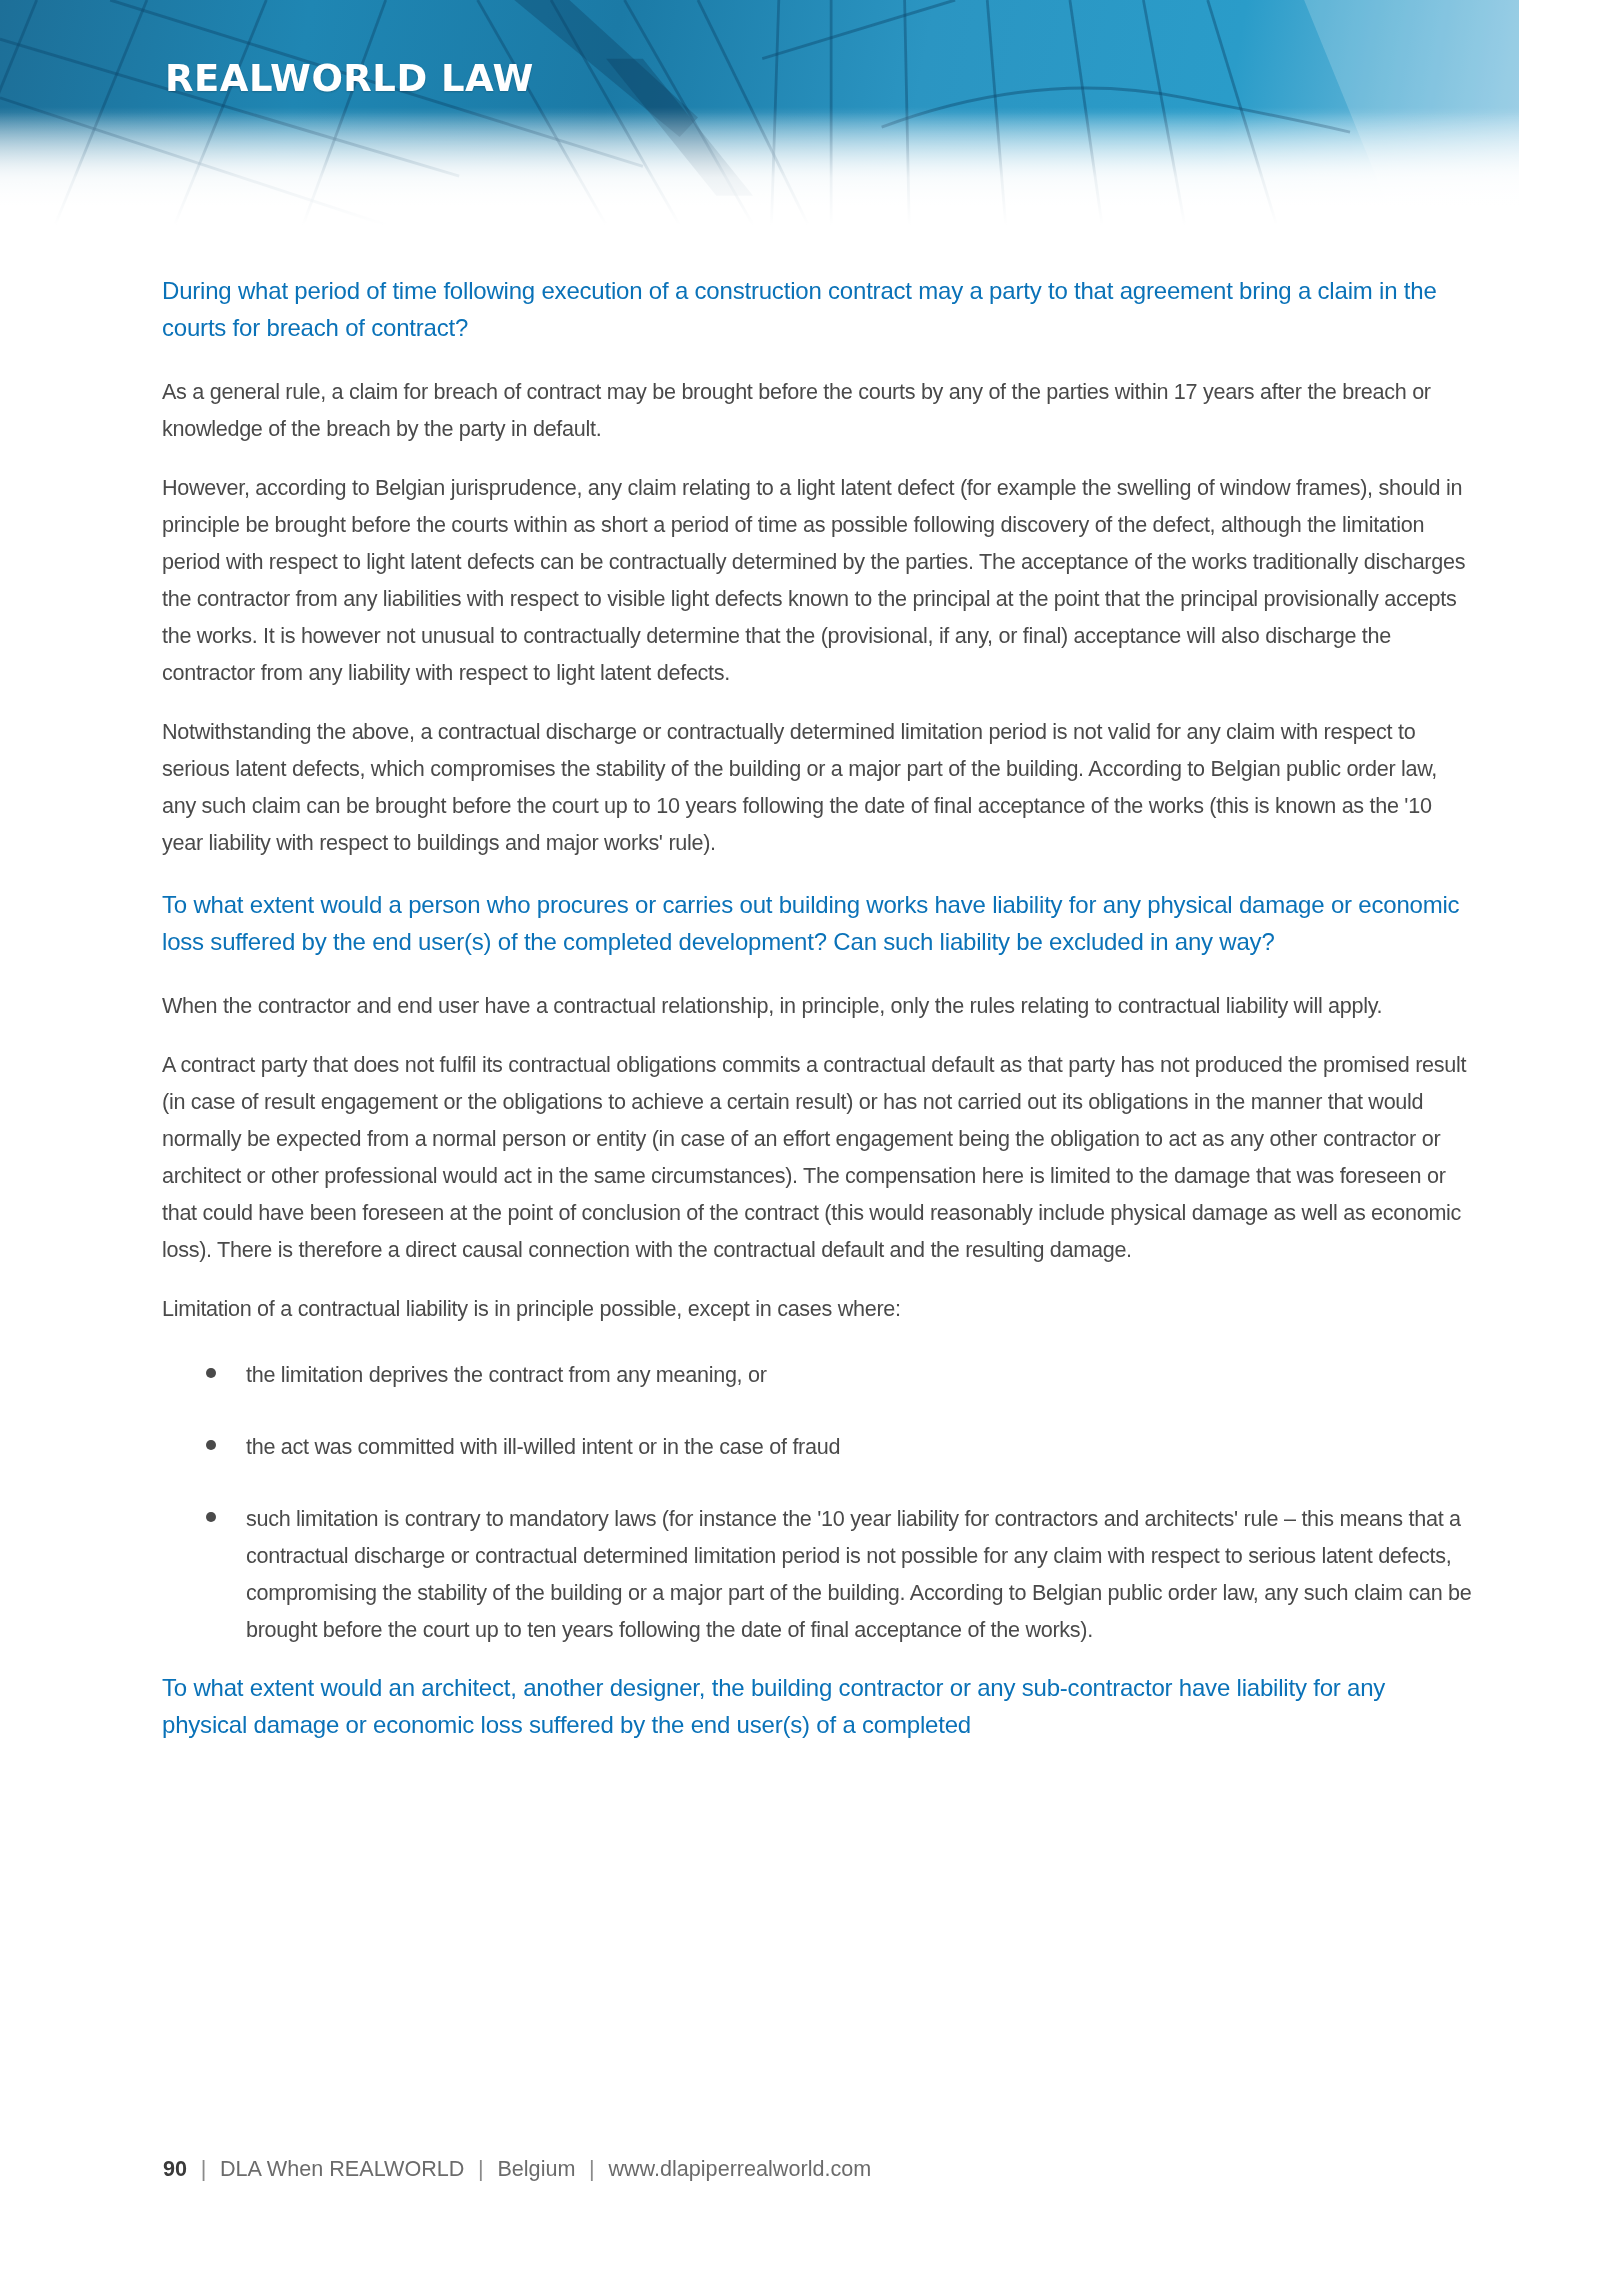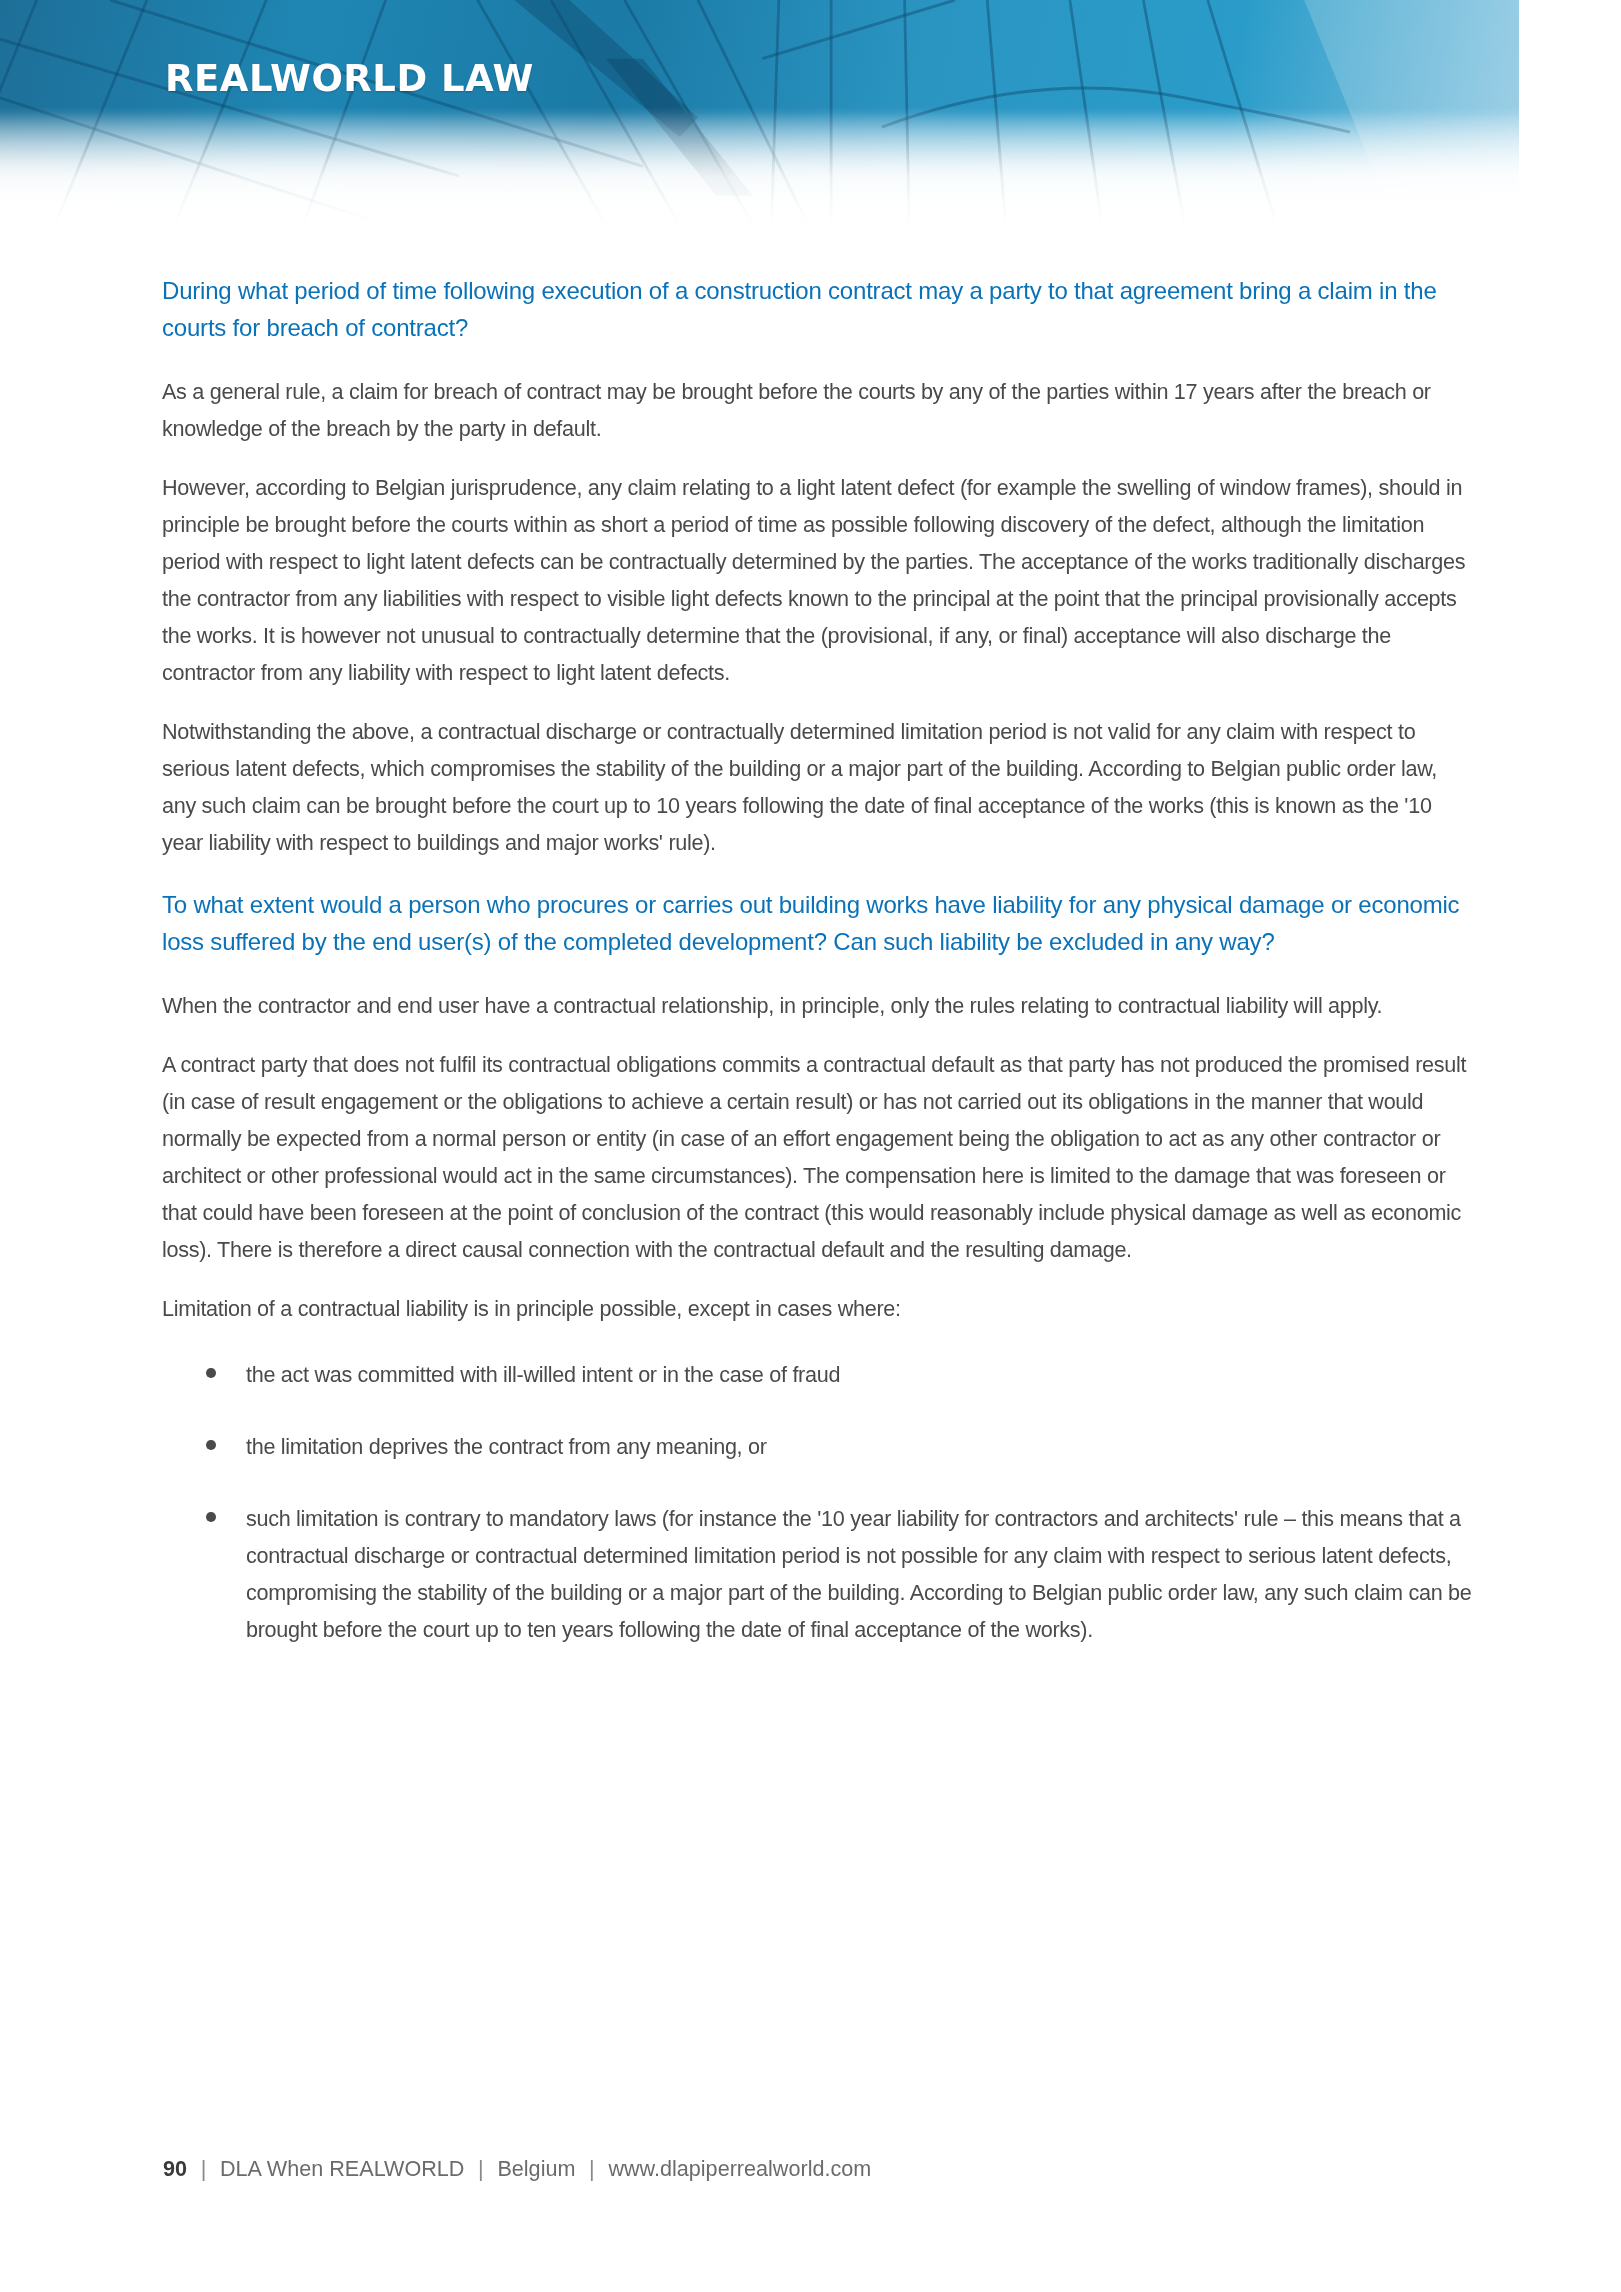--- a/index.html
+++ b/index.html
@@ -105,31 +105,34 @@
   </section>
 
   <section>
     <p class="question">To what extent would a person who procures or carries out building works have liability for any physical damage or economic loss suffered by the end user(s) of the completed development? Can such liability be excluded in any way?</p>
     <p class="para">When the contractor and end user have a contractual relationship, in principle, only the rules relating to contractual liability will apply.</p>
     <p class="para">A contract party that does not fulfil its contractual obligations commits a contractual default as that party has not produced the promised result (in case of result engagement or the obligations to achieve a certain result) or has not carried out its obligations in the manner that would normally be expected from a normal person or entity (in case of an effort engagement being the obligation to act as any other contractor or architect or other professional would act in the same circumstances). The compensation here is limited to the damage that was foreseen or that could have been foreseen at the point of conclusion of the contract (this would reasonably include physical damage as well as economic loss). There is therefore a direct causal connection with the contractual default and the resulting damage.</p>
     <p class="para" style="margin-bottom:29px">Limitation of a contractual liability is in principle possible, except in cases where:</p>
     <ul class="bullets">
       <li class="bullet">
         <span class="dot"></span>
-        <span>the act was committed with ill-willed intent or in the case of fraud</span>
+        <span>the limitation deprives the contract from any meaning, or</span>
       </li>
       <li class="bullet">
         <span class="dot"></span>
-        <span>the limitation deprives the contract from any meaning, or</span>
+        <span>the act was committed with ill-willed intent or in the case of fraud</span>
       </li>
       <li class="bullet" style="margin-bottom:21.6px">
         <span class="dot"></span>
         <span>such limitation is contrary to mandatory laws (for instance the '10 year liability for contractors and architects' rule – this means that a contractual discharge or contractual determined limitation period is not possible for any claim with respect to serious latent defects, compromising the stability of the building or a major part of the building. According to Belgian public order law, any such claim can be brought before the court up to ten years following the date of final acceptance of the works).</span>
       </li>
     </ul>
   </section>
 
+  <section>
+    <p class="question">To what extent would an architect, another designer, the building contractor or any sub-contractor have liability for any physical damage or economic loss suffered by the end user(s) of a completed</p>
+  </section>
 </div>
 
 <div class="footer">
   <span class="pg">90</span><span class="sep">|</span><span>DLA When REALWORLD</span><span class="sep">|</span><span>Belgium</span><span class="sep">|</span><span>www.dlapiperrealworld.com</span>
 </div>
 
 
 </body></html>

